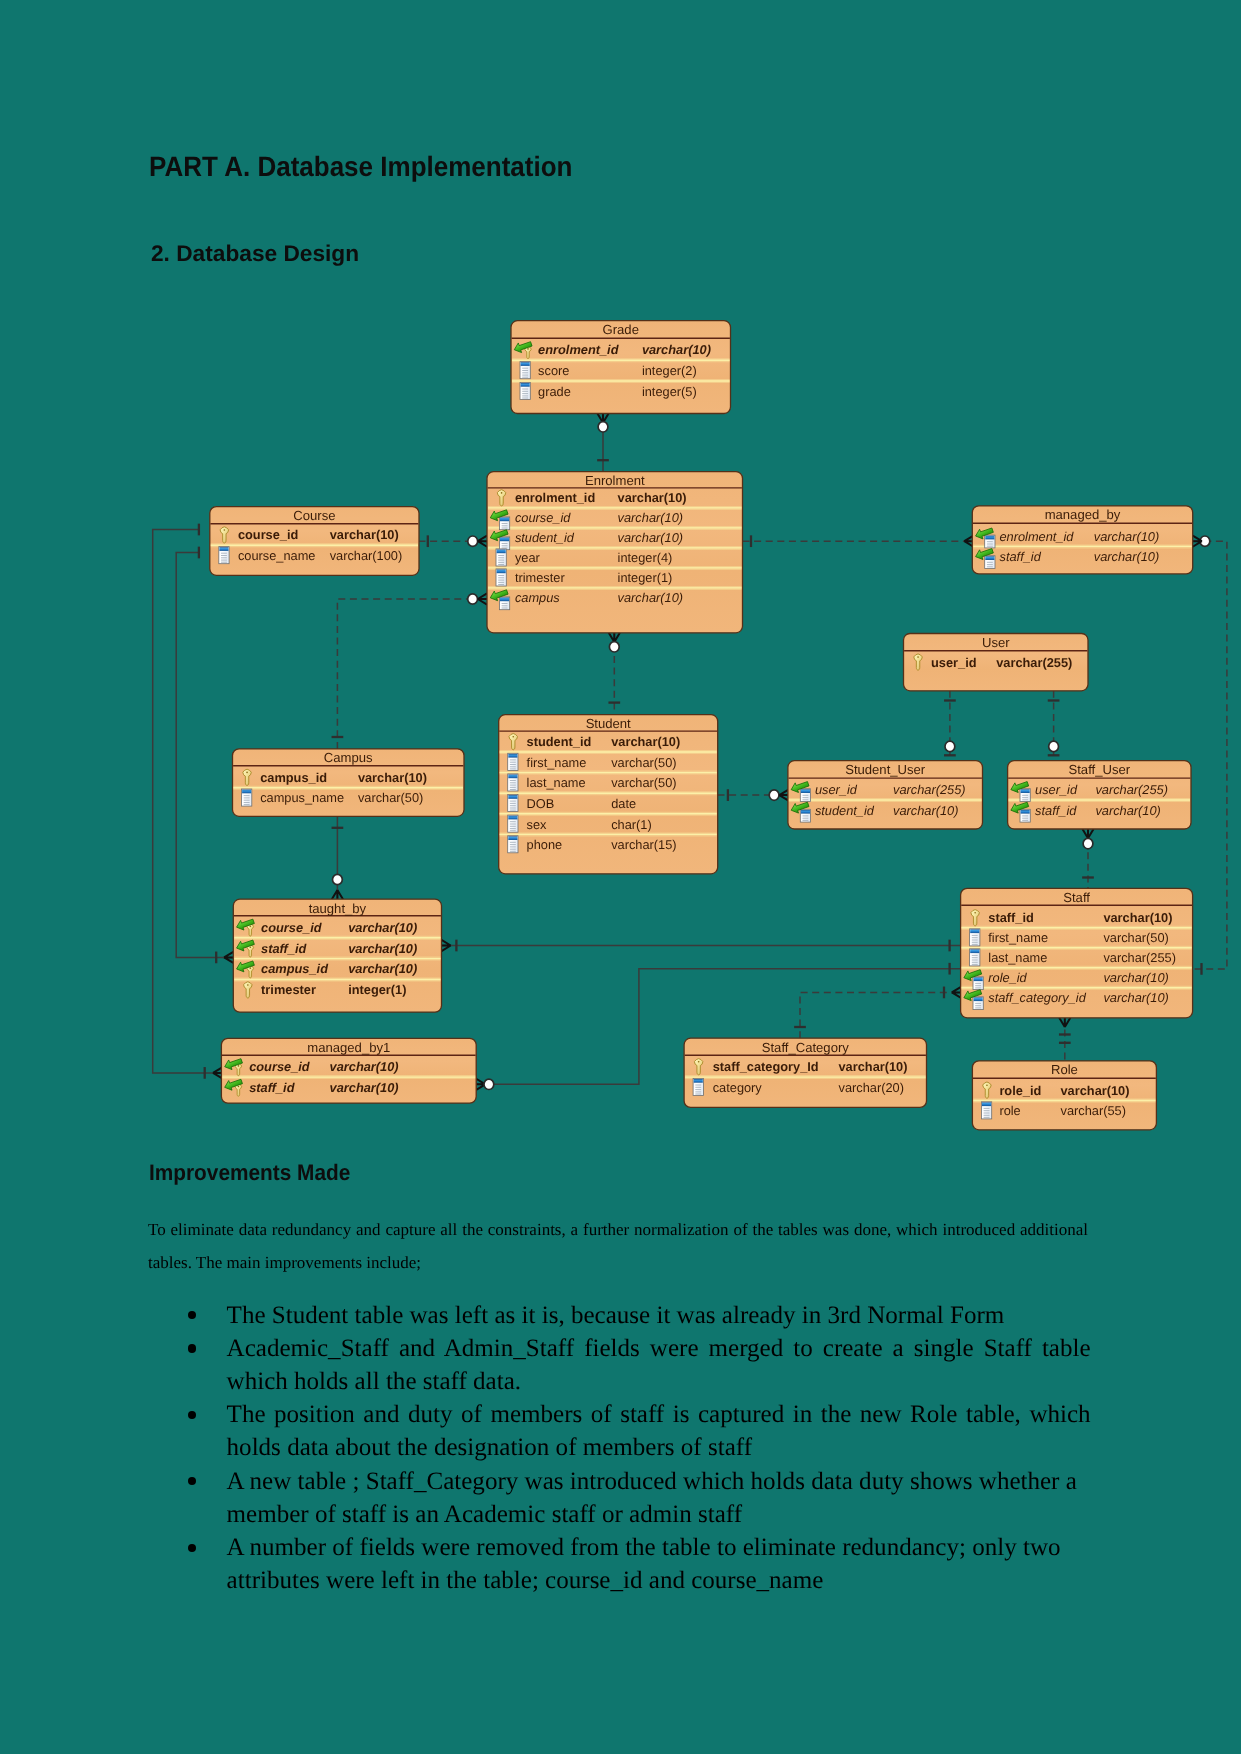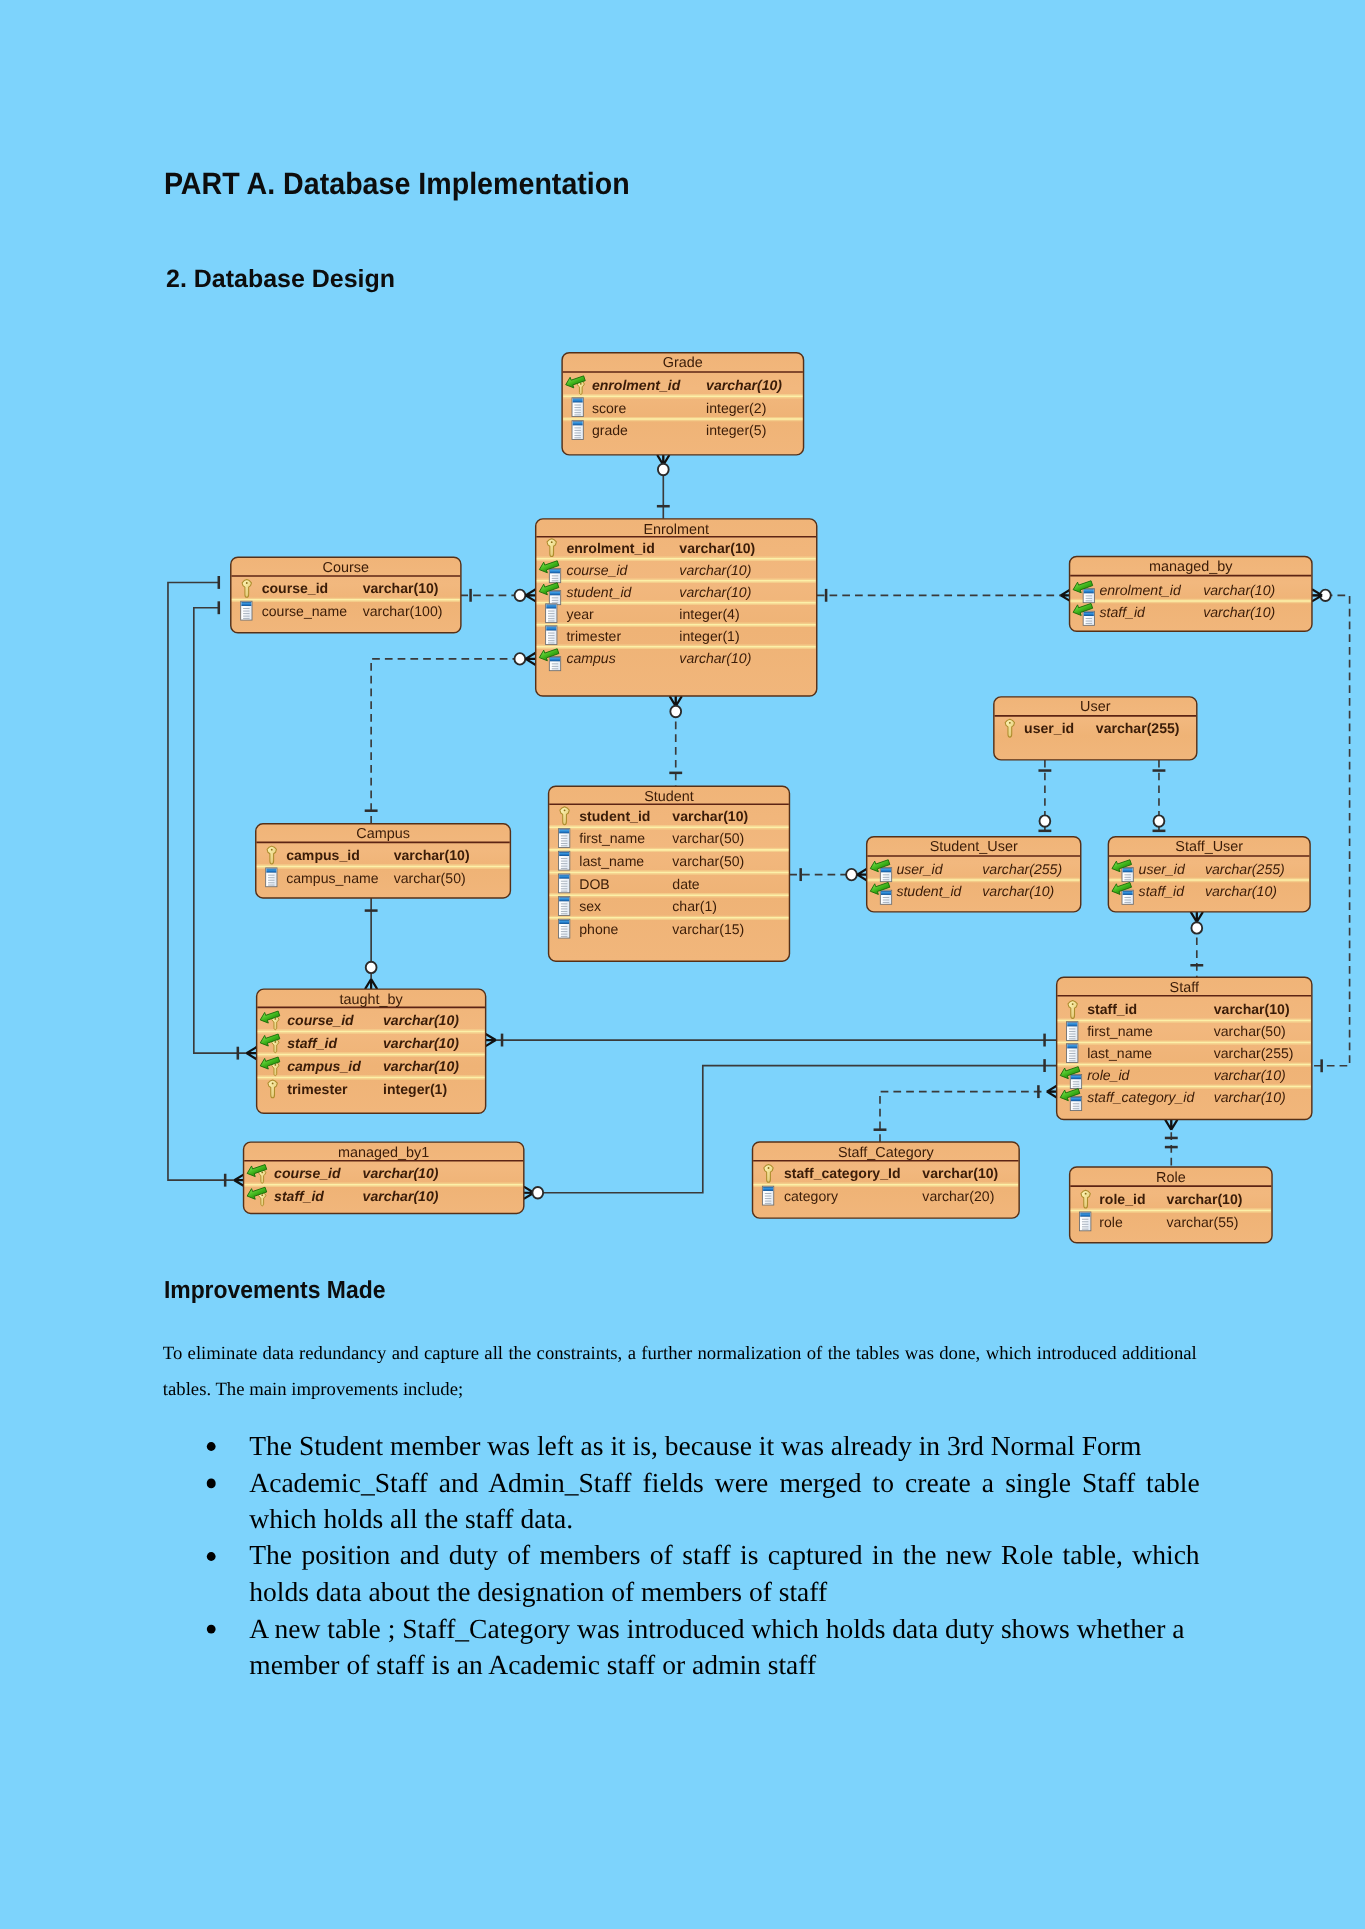--- a/index.html
+++ b/index.html
@@ -1,18 +1,18 @@
 <!DOCTYPE html>
 <html><head>
 <meta charset="utf-8">
 <title>PART A. Database Implementation</title>
 <style>
   html,body{margin:0;padding:0;background:#ffffff;}
   body{width:1241px;height:1754px;overflow:hidden;font-family:"Liberation Serif",serif;-webkit-font-smoothing:antialiased;text-rendering:geometricPrecision;}
-  .page{position:relative;width:1241px;height:1754px;background:#7dd3fc;overflow:hidden;}
+  .page{position:relative;width:1241px;height:1754px;background:#0f766e;overflow:hidden;}
   .h1{position:absolute;left:149.3px;top:151.8px;font-family:"Liberation Sans",sans-serif;font-weight:bold;
       font-size:28px;line-height:30px;color:#0d0d0d;transform:scaleX(0.929);transform-origin:0 0;white-space:nowrap;}
   .h2{position:absolute;left:151px;top:240.2px;font-family:"Liberation Sans",sans-serif;font-weight:bold;
       font-size:22.7px;line-height:26px;color:#0d0d0d;white-space:nowrap;transform:scaleX(1.0);transform-origin:0 0;}
   .h3{position:absolute;left:149.3px;top:1160.6px;font-family:"Liberation Sans",sans-serif;font-weight:bold;
       font-size:22.4px;line-height:24px;color:#0d0d0d;white-space:nowrap;transform:scaleX(0.93);transform-origin:0 0;}
   .para{position:absolute;left:148px;top:1212.5px;width:940px;font-size:17px;line-height:33.9px;
         text-align:justify;color:#000;margin:0;}
   ul.bullets{position:absolute;left:226.6px;top:1298.5px;width:864px;font-size:25.05px;line-height:33.2px;
         color:#000;margin:0;padding:0;list-style:none;}
@@ -556,19 +556,20 @@
 <text class="nm col" x="999.4" y="1115.2">role</text>
 <text class="ty col" x="1060.5" y="1115.2">varchar(55)</text>
 </g>
 </g>
 </g>
   </svg>
 
   <div class="h3">Improvements Made</div>
   <p class="para">To eliminate data redundancy and capture all the constraints, a further normalization of the tables was done, which introduced additional tables. The main improvements include;</p>
   <ul class="bullets">
-    <li class=""><span class="bul"></span><span>The Student member was left as it is, because it was already in 3rd Normal Form</span></li>
+    <li class=""><span class="bul"></span><span>The Student table was left as it is, because it was already in 3rd Normal Form</span></li>
     <li class=""><span class="bul"></span><span>Academic_Staff and Admin_Staff fields were merged to create a single Staff table which holds all the staff data.</span></li>
     <li class=""><span class="bul"></span><span>The position and duty of members of staff is captured in the new Role table, which holds data about the designation of members of staff</span></li>
     <li class="noj"><span class="bul"></span><span> A new table ; Staff_Category was introduced which holds data duty shows whether a member of staff is an Academic staff or admin staff</span></li>
+    <li class="noj"><span class="bul"></span><span>A number of fields were removed from the table to eliminate redundancy; only two attributes were left in the table; course_id and course_name</span></li>
   </ul>
 
 </div>
 
 </body></html>

